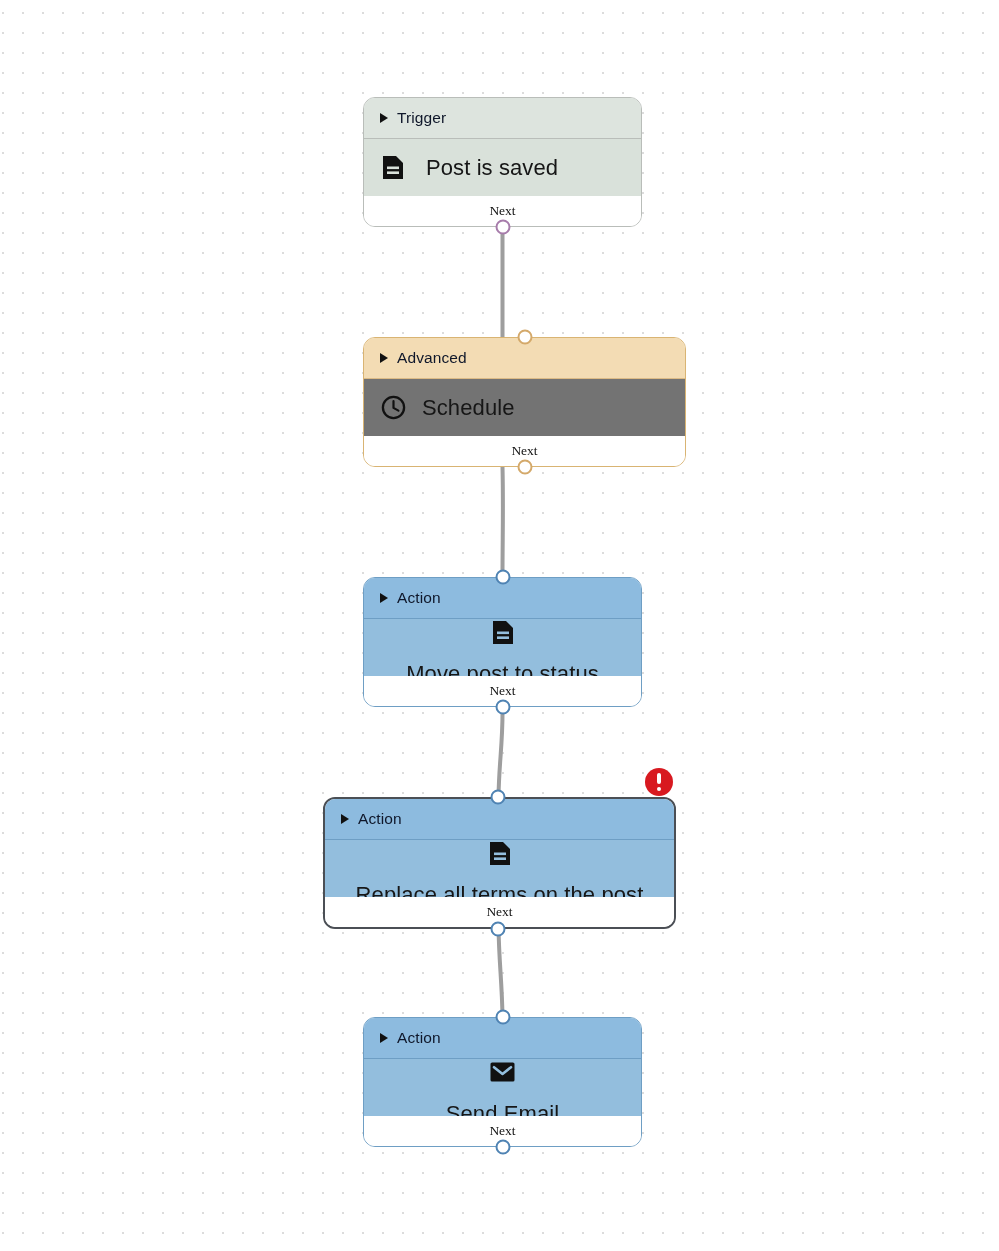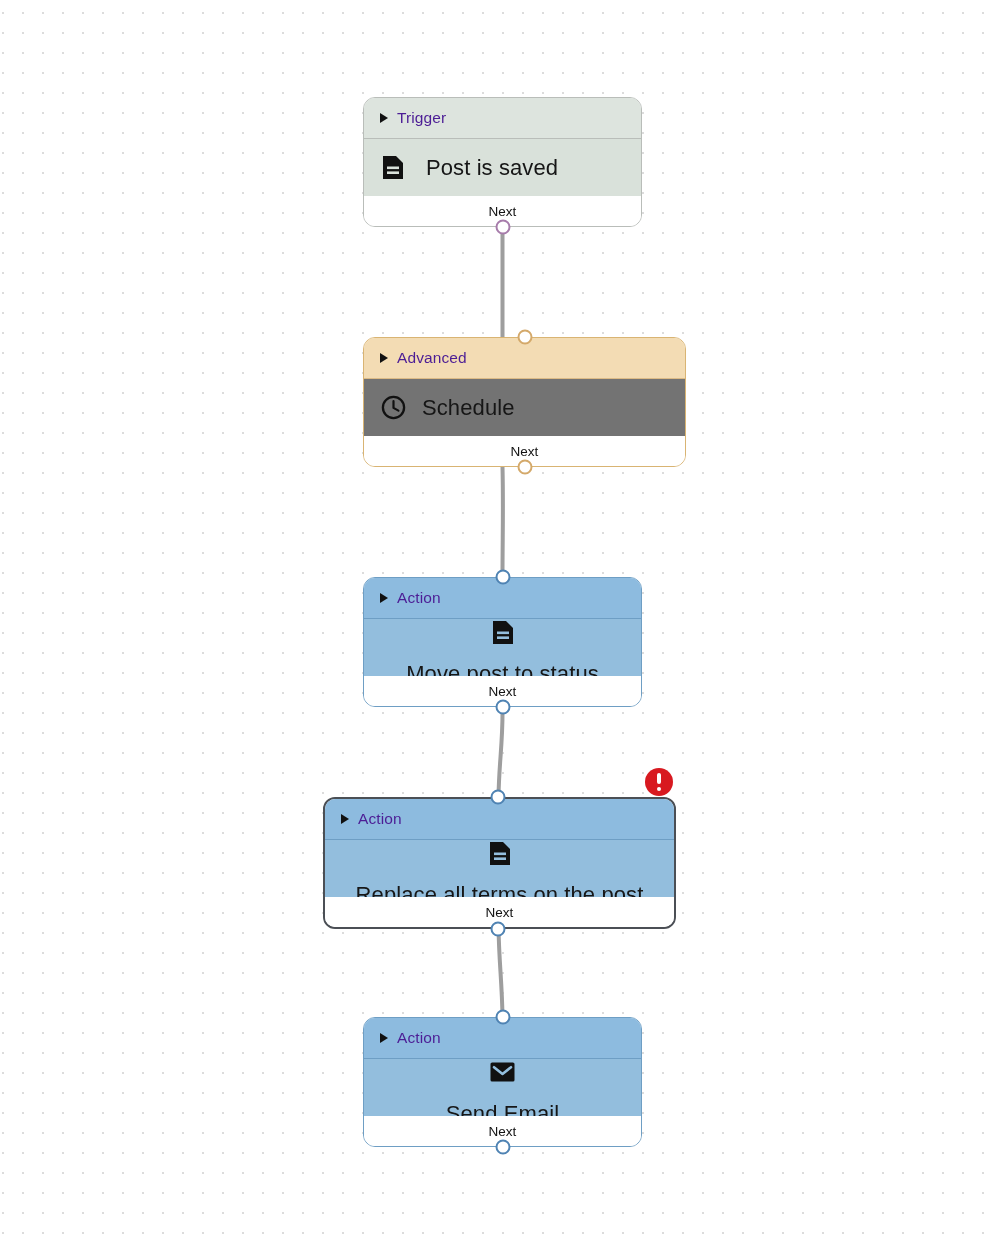--- a/index.html
+++ b/index.html
@@ -61,21 +61,21 @@
   }
 
   .node-header {
     display: flex;
     align-items: center;
     gap: 9px;
     height: 41px;
     padding: 8px 16px;
     box-sizing: border-box;
     font-size: 15.5px;
-    color: #4c1d95;
+    color: #0f172a;
     letter-spacing: .1px;
   }
   .disclosure {
     width: 0;
     height: 0;
     border-left: 8px solid #111111;
     border-top: 5.5px solid transparent;
     border-bottom: 5.5px solid transparent;
     flex: 0 0 auto;
   }
@@ -103,20 +103,21 @@
   }
   .node-footer {
     position: relative;
     height: 30px;
     background: #ffffff;
     display: flex;
     align-items: center;
     justify-content: center;
     font-size: 13.5px;
     color: #121212;
+    font-family: Liberation Serif, serif;
   }
 
   
   .theme-trigger .node-box { border: 1.6px solid #b9bdb9; }
   .theme-trigger .node-header { background: #dde4de; border-bottom: 1.6px solid #b9bdb9; }
   .theme-trigger .node-body   { background: #d9e1da; gap: 20px; }
 
   .theme-advanced .node-box { border: 1.6px solid #d9b473; }
   .theme-advanced .node-header { background: #f3dcb4; border-bottom: 1.6px solid #dcbb86; }
   .theme-advanced .node-body   { background: #737373; }

